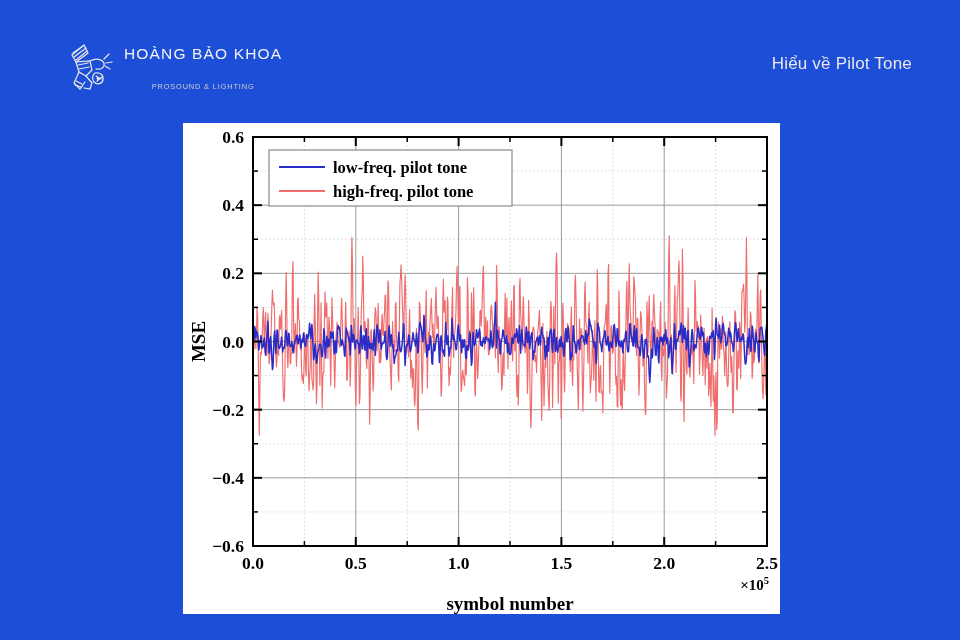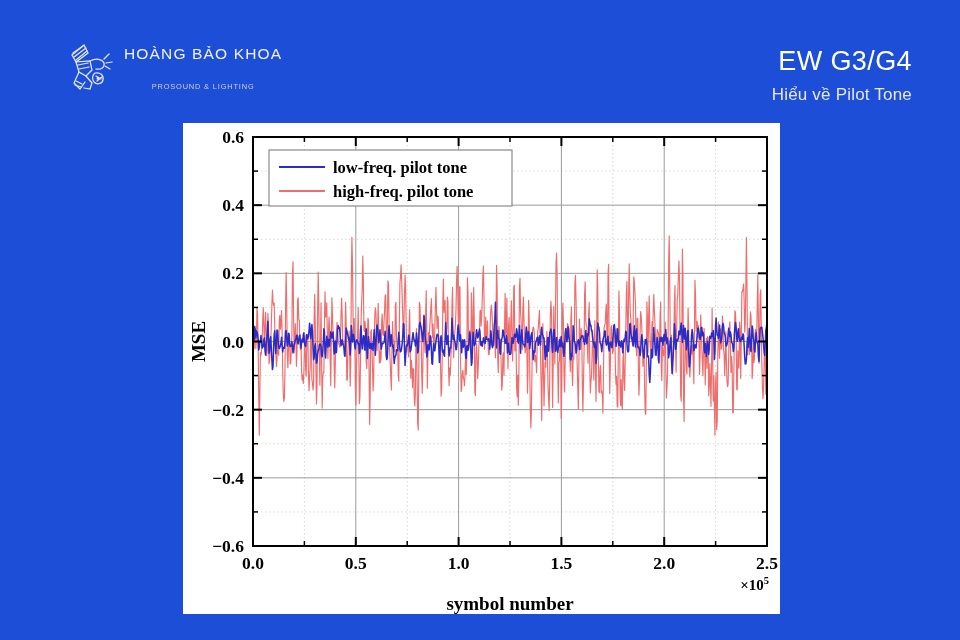--- a/index.html
+++ b/index.html
@@ -144,21 +144,20 @@
         <circle cx="36" cy="39.5" r="1.4" fill="#e6e6e6" stroke="none"></circle>
       </g>
     </svg>
     <div id="brand-text">
       <div id="brand-name">HOÀNG BẢO KHOA</div>
       <div id="brand-tagline">PROSOUND &amp; LIGHTING</div>
     </div>
   </div>
 
   <div id="slide-title">
-    <div id="slide-title-main">EW G3/G4</div>
     <div id="slide-title-sub">Hiểu về Pilot Tone</div>
   </div>
 
   <div id="figure-card">
     <svg id="figure-svg" viewBox="0 0 597 491">
       <rect x="0" y="0" width="597" height="491" fill="#ffffff"></rect>
       <g id="grid-minor">
           <line x1="121.4" y1="14" x2="121.4" y2="423" stroke="#d8d8d8" stroke-width="1" stroke-dasharray="1.5,2.5"></line>
           <line x1="224.2" y1="14" x2="224.2" y2="423" stroke="#d8d8d8" stroke-width="1" stroke-dasharray="1.5,2.5"></line>
           <line x1="327" y1="14" x2="327" y2="423" stroke="#d8d8d8" stroke-width="1" stroke-dasharray="1.5,2.5"></line>

